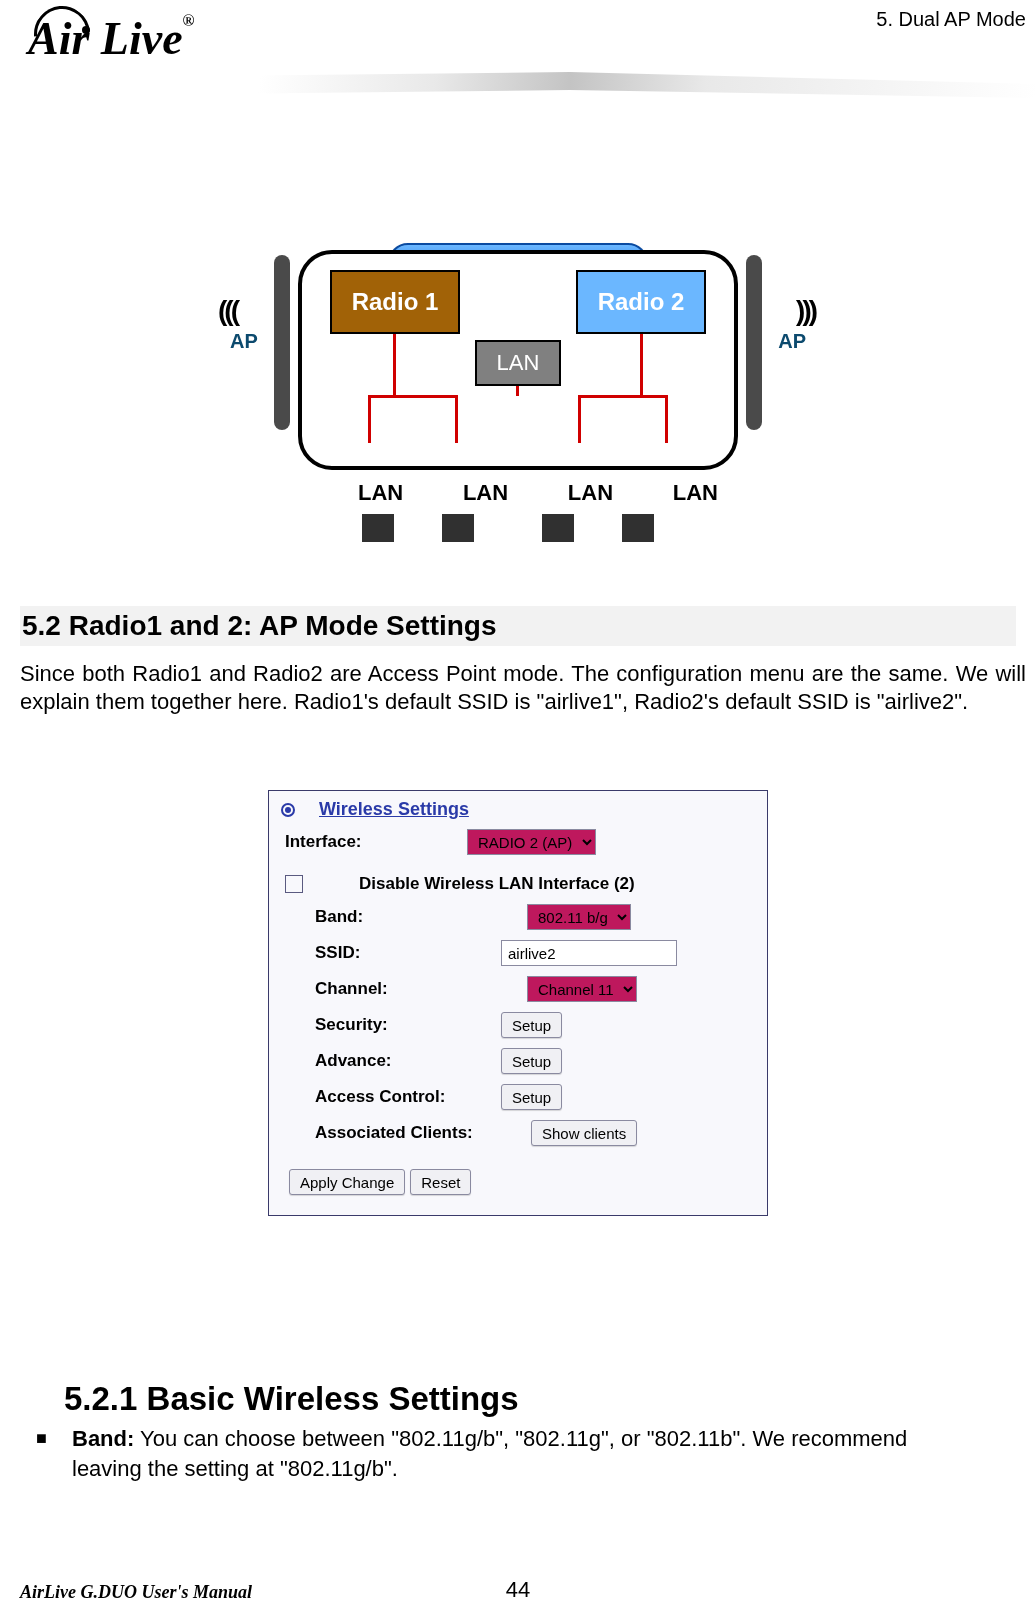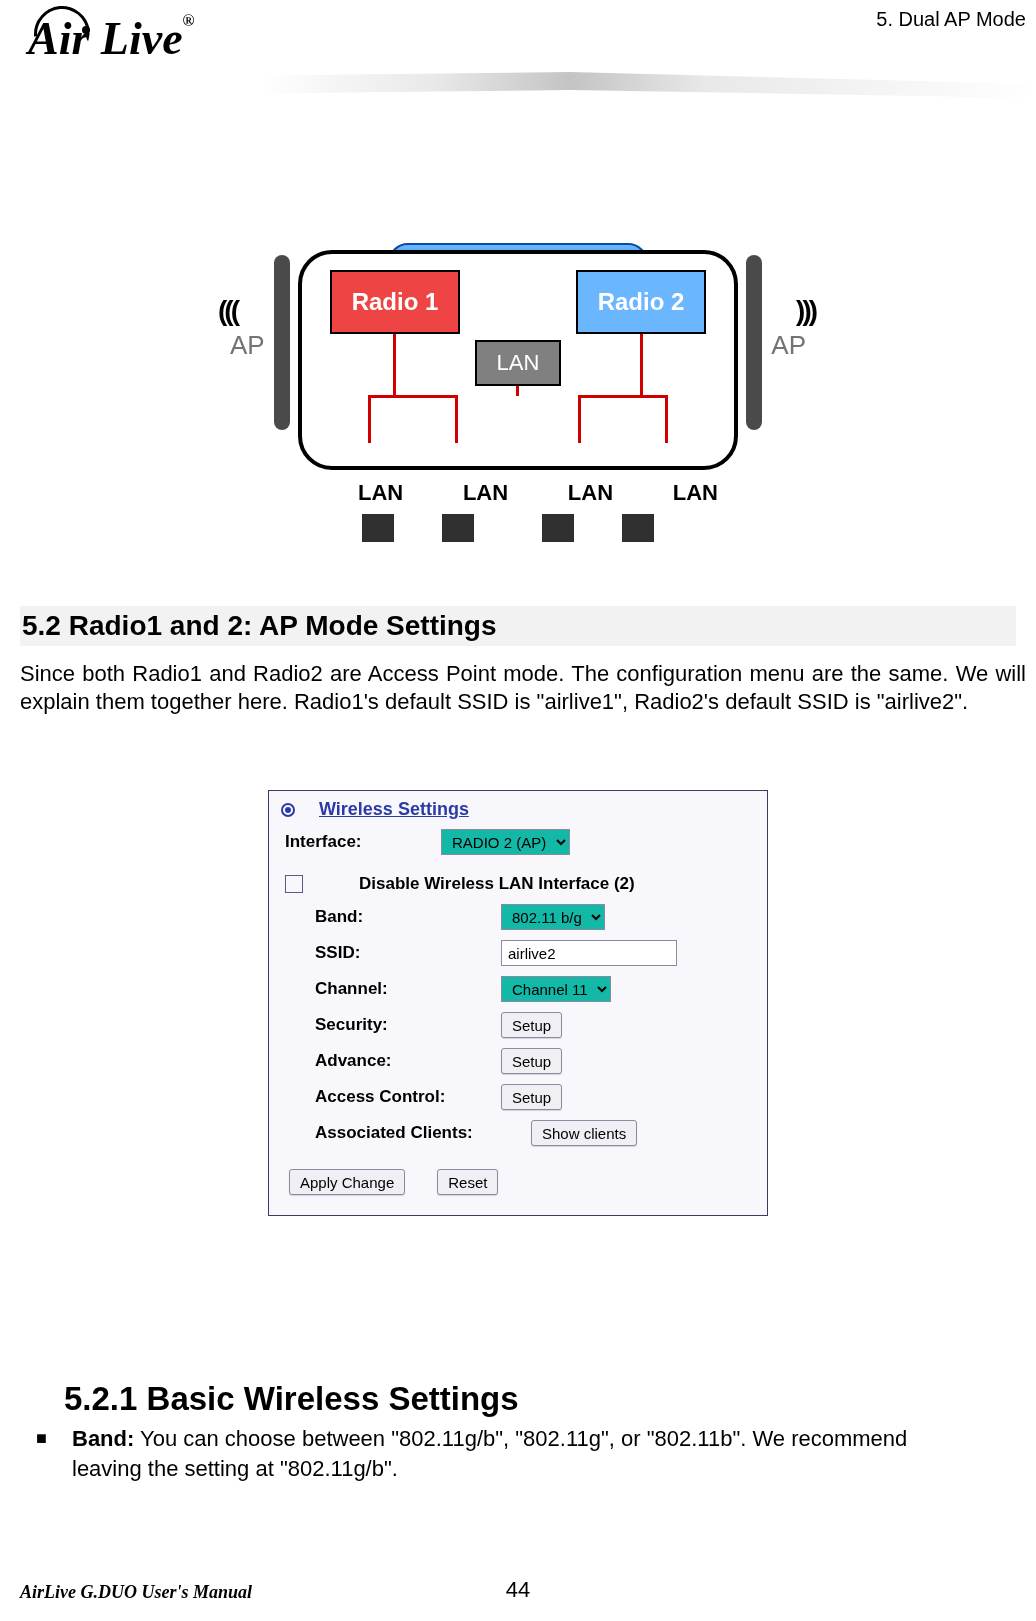--- a/index.html
+++ b/index.html
@@ -39,25 +39,25 @@
   .router-body {
     position:absolute; top:50px; left:80px; width:440px; height:220px;
     border:4px solid #000; border-radius:34px; background:#fff;
   }
   .antenna { position:absolute; width:16px; height:175px; background:#4a4a4a; border-radius:8px; }
   .antenna.left { top:55px; left:56px; }
   .antenna.right { top:55px; right:56px; }
   .wifi-waves { position:absolute; top:95px; font-size:28px; font-weight:bold; letter-spacing:-3px; }
   .wifi-waves.left { left:0px; }
   .wifi-waves.right { right:0px; transform: scaleX(-1); }
-  .ap-label { position:absolute; top:130px; color:#737373; font-size:26px; font-weight:normal; }
+  .ap-label { position:absolute; top:130px; color:#0c4a6e; font-size:20px; font-weight:bold; }
   .ap-label.left { left:12px; }
   .ap-label.right { right:12px; }
   .radio-box { position:absolute; top:70px; width:130px; height:64px; border:2px solid #000; color:#fff; font-weight:bold; font-size:24px; text-align:center; line-height:60px; }
-  .radio1 { left:112px; background:#ef4444; }
+  .radio1 { left:112px; background:#a16207; }
   .radio2 { right:112px; background:#6bb7ff; }
   .lan-chip { position:absolute; top:140px; left:50%; transform:translateX(-50%); width:86px; height:46px; background:#808080; border:2px solid #000; color:#fff; font-size:22px; text-align:center; line-height:42px; }
   .port { position:absolute; bottom:-2px; width:32px; height:28px; background:#303030; }
   .port.p1 { left:144px; } .port.p2 { left:224px; } .port.p3 { left:324px; } .port.p4 { left:404px; }
   .port-label-row { position:absolute; top:280px; left:140px; width:360px; display:flex; justify-content:space-between; font-size:22px; font-weight:bold; }
   .wire { position:absolute; background:#d00000; }
   .wire.r1a { top:134px; left:175px; width:3px; height:64px; }
   .wire.r1b { top:195px; left:150px; width:90px; height:3px; }
   .wire.r1c { top:195px; left:150px; width:3px; height:48px; }
   .wire.r1d { top:195px; left:237px; width:3px; height:48px; }
@@ -75,24 +75,24 @@
   .fig2 { position:absolute; top:790px; left:50%; transform:translateX(-50%); width:500px; border:1px solid #3a3a6a; background:#f8f8fc; font-family:Tahoma, Arial, sans-serif; font-size:17px; }
   .fig2 .panel-head { display:flex; align-items:center; gap:24px; padding:8px 12px 4px; color:#2a3aa8; font-weight:bold; text-decoration:underline; font-size:18px; }
   .fig2 .bullet { width:14px; height:14px; border:2px solid #2a3aa8; border-radius:50%; display:inline-flex; align-items:center; justify-content:center; }
   .fig2 .bullet::after { content:""; width:6px; height:6px; background:#2a3aa8; border-radius:50%; }
   .fig2 .row { display:flex; align-items:center; padding:5px 16px;gap:46px; }
   .fig2 .lbl { width:170px; font-weight:bold; }
   .fig2 .lbl.sub { padding-left:30px; }
   .fig2 select, .fig2 input[type=text], .fig2 button {
     font-family:inherit; font-size:15px; height:26px; border:1px solid #8a8aa0; background:#fff; padding:1px 6px;
   }
-  .fig2 select { background:#14b8a6; }
+  .fig2 select { background:#be185d;margin-left:26px; }
   .fig2 button { background:#f0f0f4; border-radius:3px; padding:2px 10px; height:26px; box-shadow:0 1px 1px rgba(0,0,0,.15); }
   .fig2 .chk { width:18px; height:18px; border:1px solid #5a5a80; margin-right:10px; display:inline-block; }
-  .fig2 .btn-row { display:flex; gap:32px; padding:18px 20px 20px; }
+  .fig2 .btn-row { display:flex; gap:5px; padding:18px 20px 20px; }
 
   
   .sub-heading { position:absolute; top:1380px; left:20px; font-size:33px; font-weight:bold;margin-left:44px; }
   .bullet-item { position:absolute; top:1424px; left:72px; right:60px; font-size:22px; line-height:1.35; }
   .bullet-item::before { content:"■"; position:absolute; left:-36px; top:2px; font-size:18px; }
 
   
   .footer-left { position:absolute; bottom:18px; left:20px; font-family:"Times New Roman", serif; font-style:italic; font-weight:bold; font-size:18px; }
   .footer-page { position:absolute; bottom:18px; left:50%; transform:translateX(-50%); font-size:22px; }
 </style>

